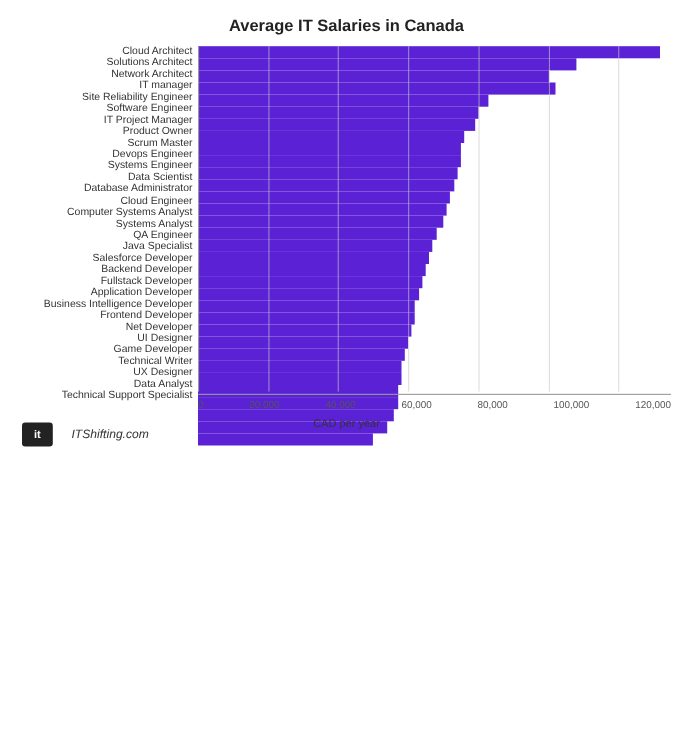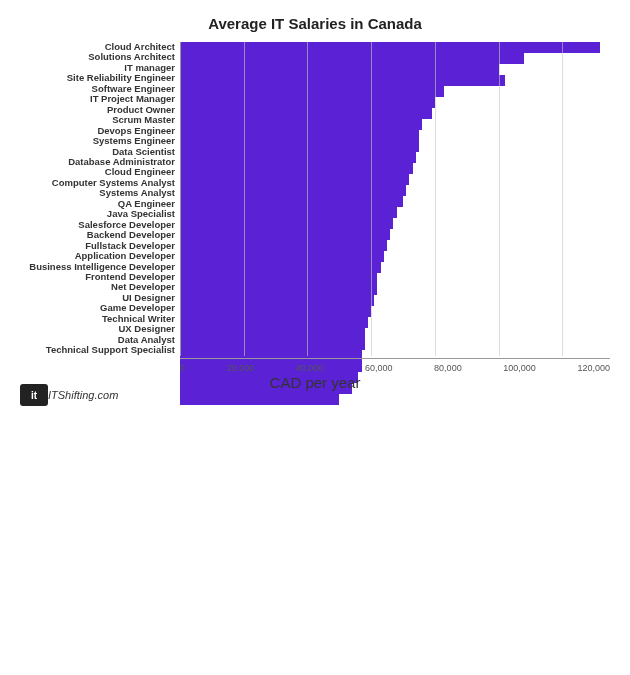--- a/index.html
+++ b/index.html
@@ -22,21 +22,20 @@
       font-weight: bold;
       margin-bottom: 10px;
       color: #222;
     }
     .labels-col {
       display: flex;
       flex-direction: column;
       justify-content: space-around;
       width: 170px;
       flex-shrink: 0;
-      font-weight: bold;
     }
     .label {
       font-size: 9.5px;
       color: #333;
       text-align: right;
       padding-right: 5px;
       line-height: 1.1;
     }
     .bar-row {
       display: flex;
@@ -60,38 +59,38 @@
       font-size: 9px;
       color: #555;
       text-align: center;
     }
     .x-label {
       position: absolute;
       bottom: 20px;
       left: 0;
       right: 0;
       text-align: center;
-      font-size: 15px;
+      font-size: 10px;
       color: #333;
     }
     .axis-line {
       position: absolute;
       bottom: 52px;
       left: 170px;
       right: 10px;
       height: 1px;
       background: #999;
     }
     .logo-area {
       position: absolute;
       bottom: 5px;
       left: 10px;
       display: flex;
       align-items: center;
-      gap: 0;
+      gap: 17px;
     }
     .logo-box {
       width: 28px;
       height: 22px;
       background: #222;
       border-radius: 3px;
       display: flex;
       align-items: center;
       justify-content: center;
       color: #fff;
@@ -108,20 +107,21 @@
 <body>
 
 <div class="chart-container">
   <div class="chart-title">Average IT Salaries in Canada</div>
 
   <div style="position:relative; width:100%; height:calc(100% - 25px);">
 
     <div class="labels-col" style="position: absolute; top: 0px; left: 0px; height: calc(100% - 55px); display: flex; flex-direction: column; justify-content: space-around;" id="labels-col">
         <div class="label">Cloud Architect</div>
         <div class="label">Solutions Architect</div>
+        <div class="label">Network Architect</div>
         <div class="label">IT manager</div>
         <div class="label">Site Reliability Engineer</div>
         <div class="label">Software Engineer</div>
         <div class="label">IT Project Manager</div>
         <div class="label">Product Owner</div>
         <div class="label">Scrum Master</div>
         <div class="label">Devops Engineer</div>
         <div class="label">Systems Engineer</div>
         <div class="label">Data Scientist</div>
         <div class="label">Database Administrator</div>

